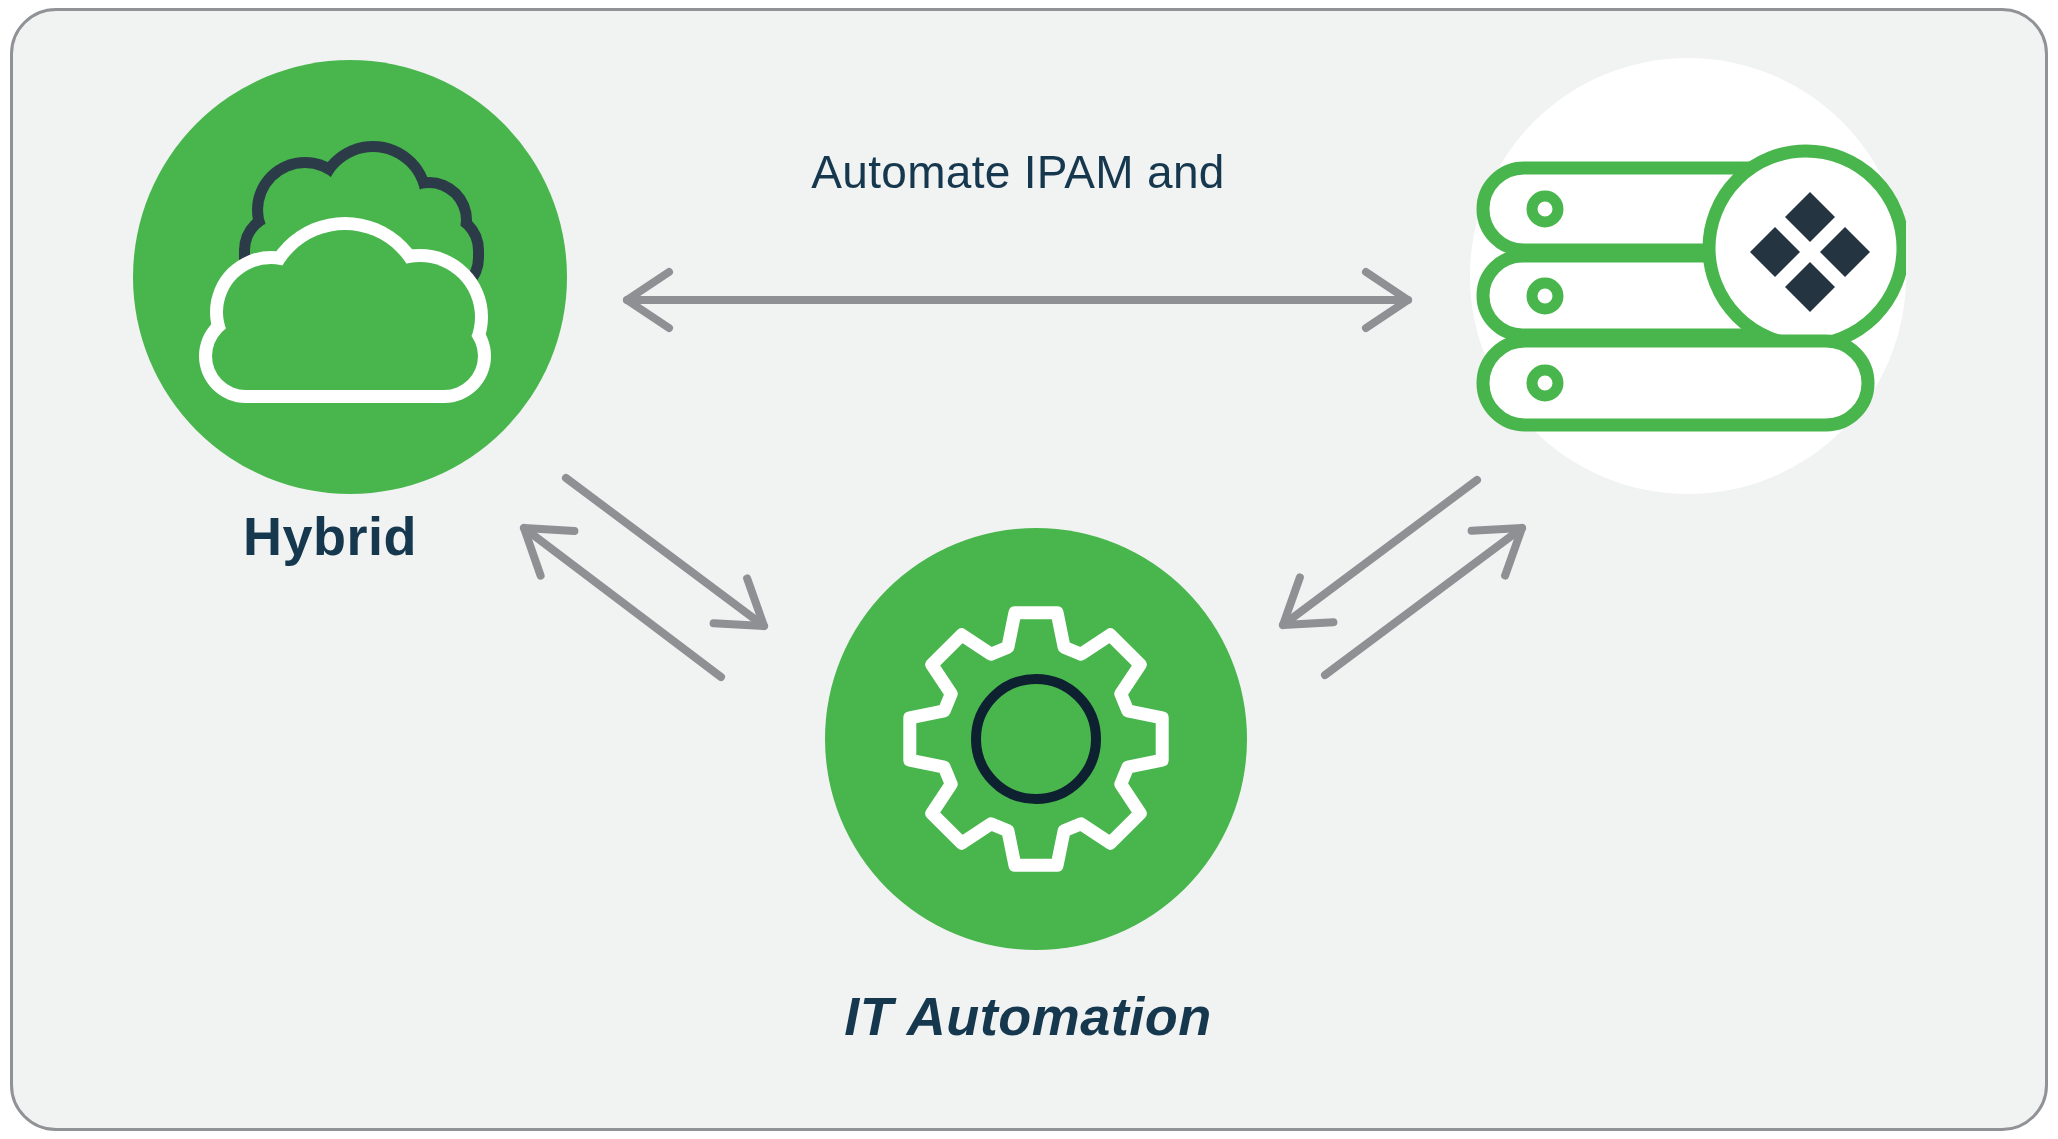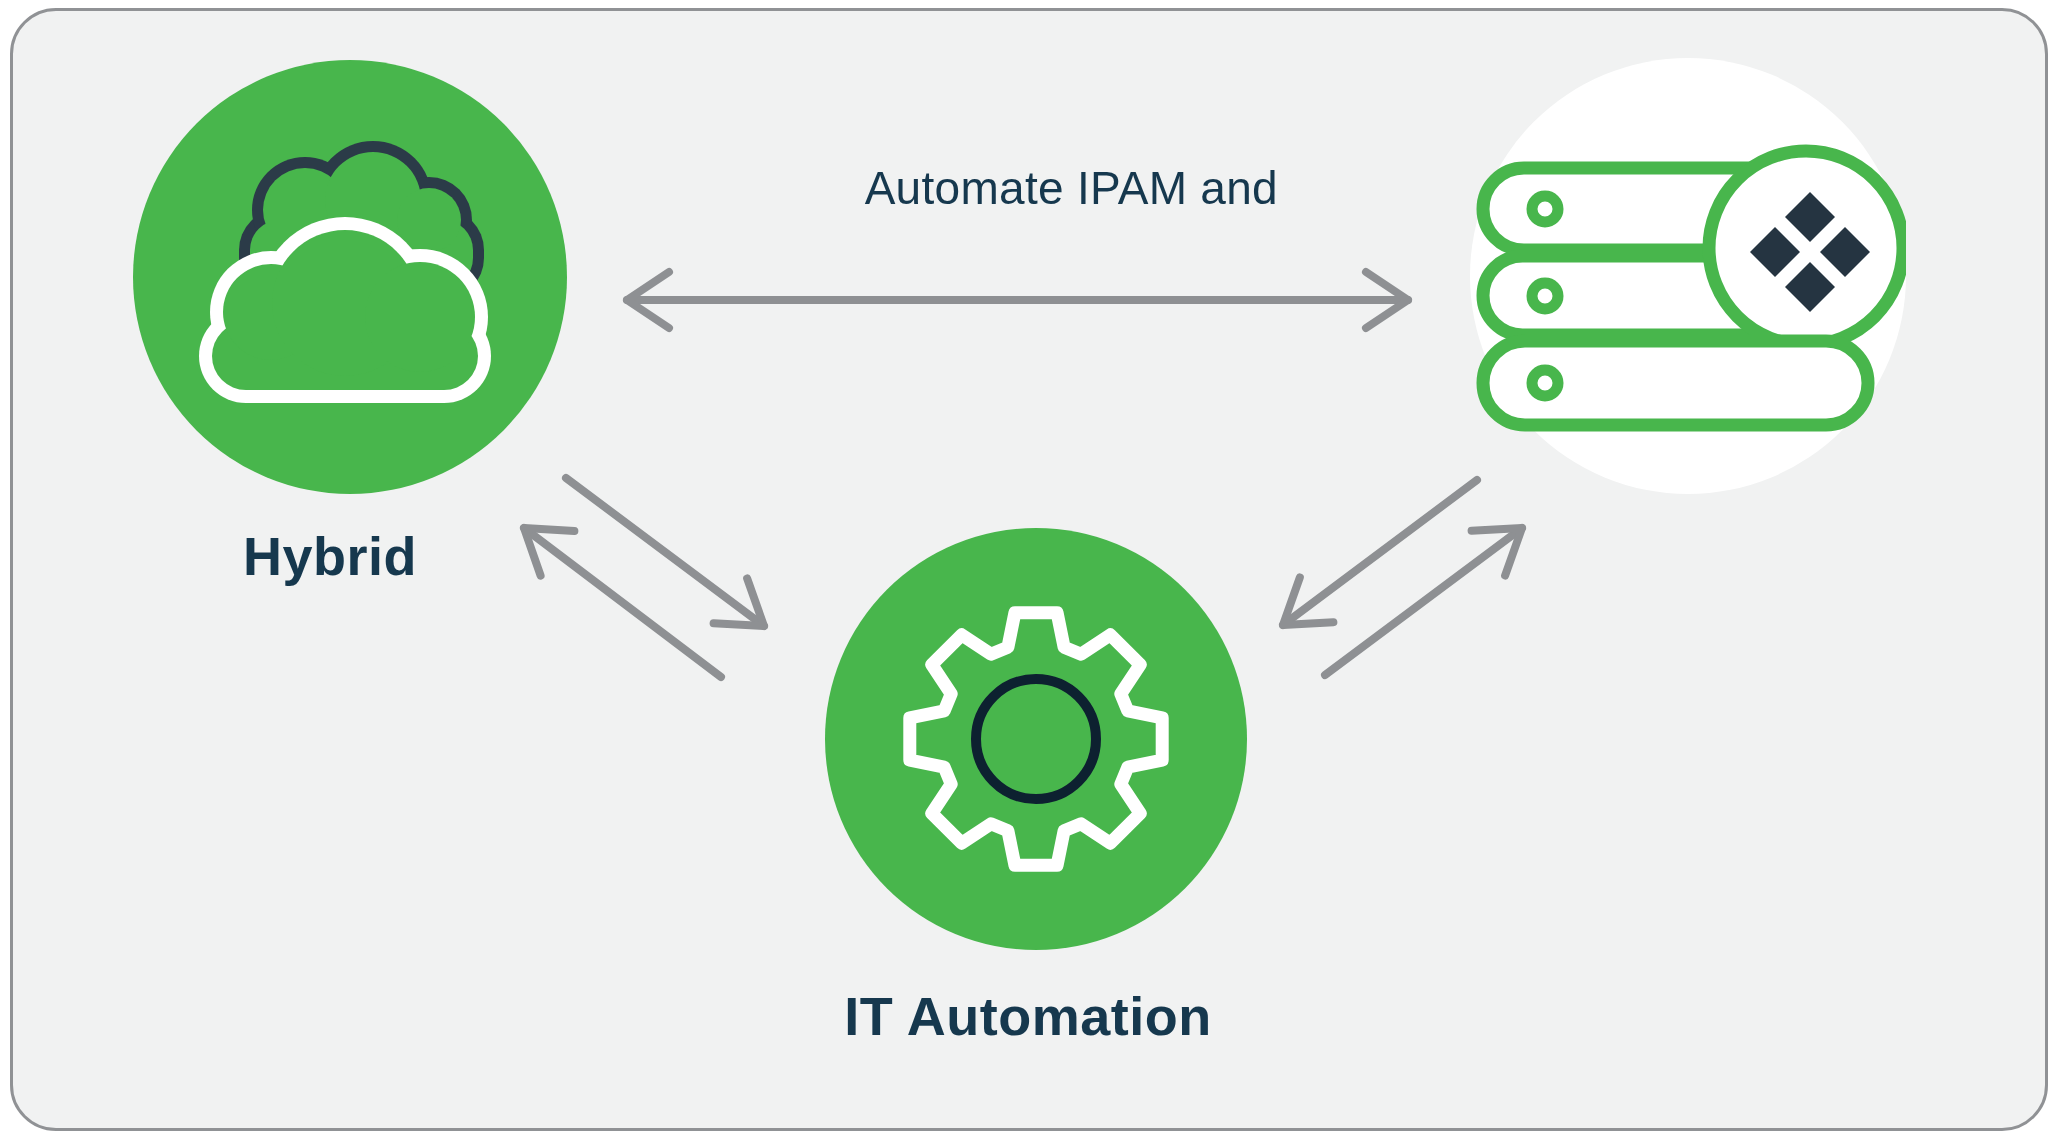--- a/index.html
+++ b/index.html
@@ -24,25 +24,25 @@
   .n-cloud{left:133px;top:60px;width:434px;height:434px;}
   .n-servers{left:1470px;top:58px;width:436px;height:436px;}
   .n-gear{left:825px;top:528px;width:422px;height:422px;}
   .arrows{position:absolute;left:0;top:0;width:2058px;height:1139px;pointer-events:none;}
   .arrow-line{stroke:var(--arrow_gray);stroke-width:8;fill:none;stroke-linecap:round;stroke-linejoin:round;}
   .label{
     position:absolute;text-align:center;color:var(--navy);
     font-size:54px;font-weight:700;line-height:73px;letter-spacing:0.5px;
   }
   .label span{display:block;}
-  .lbl-cloud{left:80px;top:520px;width:500px;}
-  .lbl-gear{left:778px;top:980px;width:500px;}
+  .lbl-cloud{left:80px;top:500px;width:500px;}
+  .lbl-gear{left:778px;top:980px;width:500px;font-style:italic;}
   .caption{
-    position:absolute;left:758px;top:140px;width:520px;text-align:right;
-    color:var(--navy);font-size:46px;font-weight:400;line-height:64px;letter-spacing:0.3px;margin-top:16px;
+    position:absolute;left:758px;top:140px;width:520px;text-align:center;
+    color:var(--navy);font-size:46px;font-weight:400;line-height:64px;letter-spacing:0.3px;
   }
   .caption span{display:block;}
   
   .f-green{fill:var(--green);}
   .f-white{fill:var(--icon_white);}
   .f-charcoal{fill:var(--cloud_outline_dark);}
   .f-ink{fill:var(--logo_ink);}
   .sv-green{stroke:var(--green);stroke-width:13;fill:#fff;}
   .sv-green-thin{stroke:var(--green);stroke-width:11;fill:#fff;}
   .gear-outline{stroke:#fff;stroke-width:13;fill:none;stroke-linejoin:round;}

